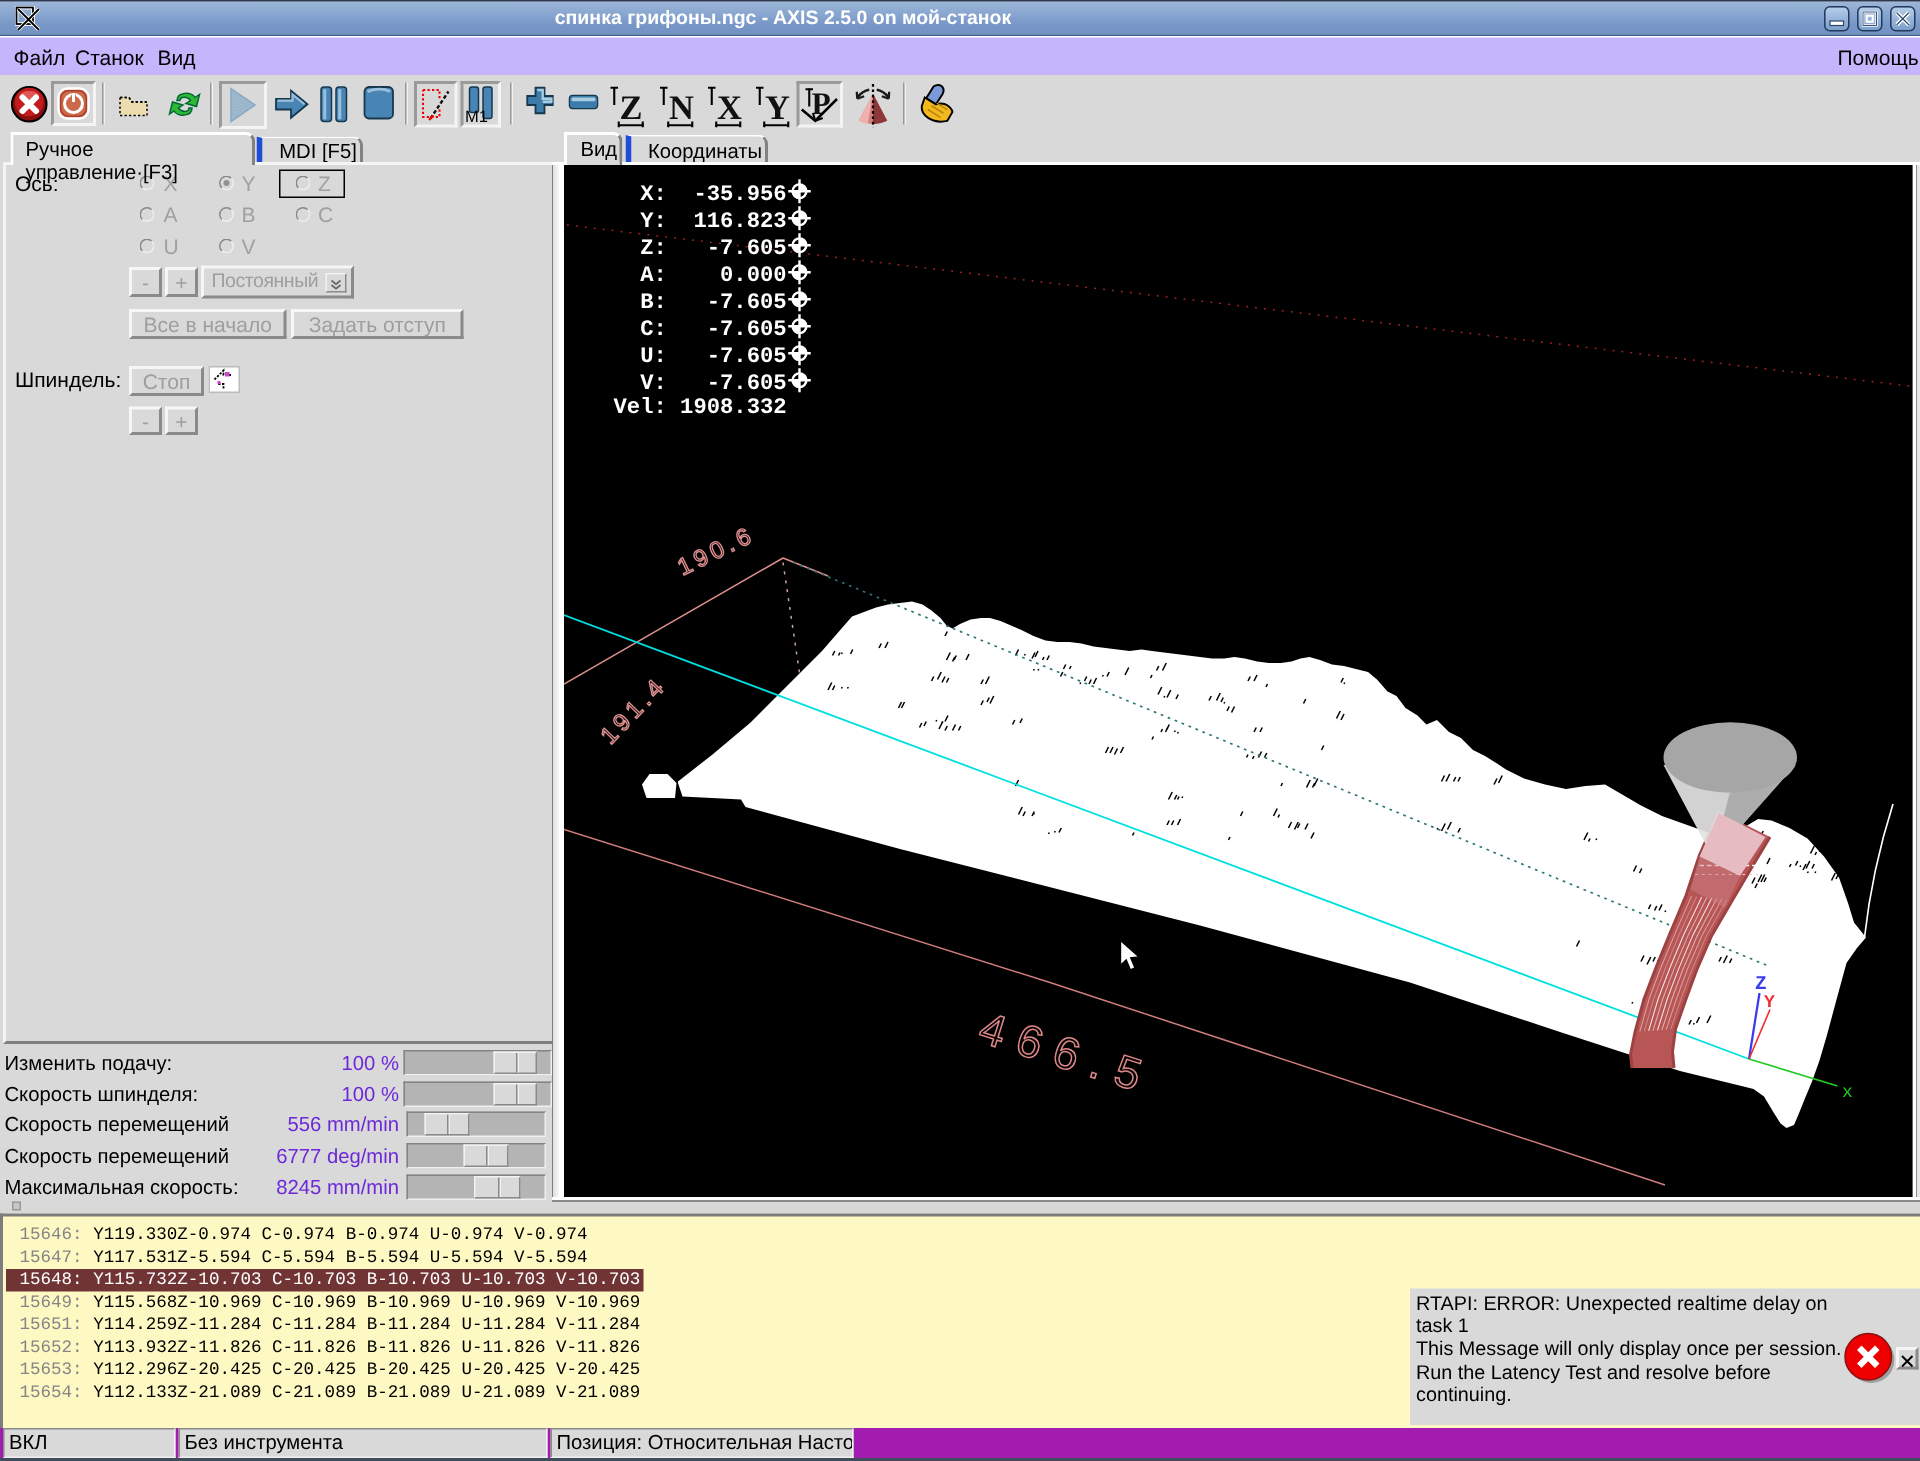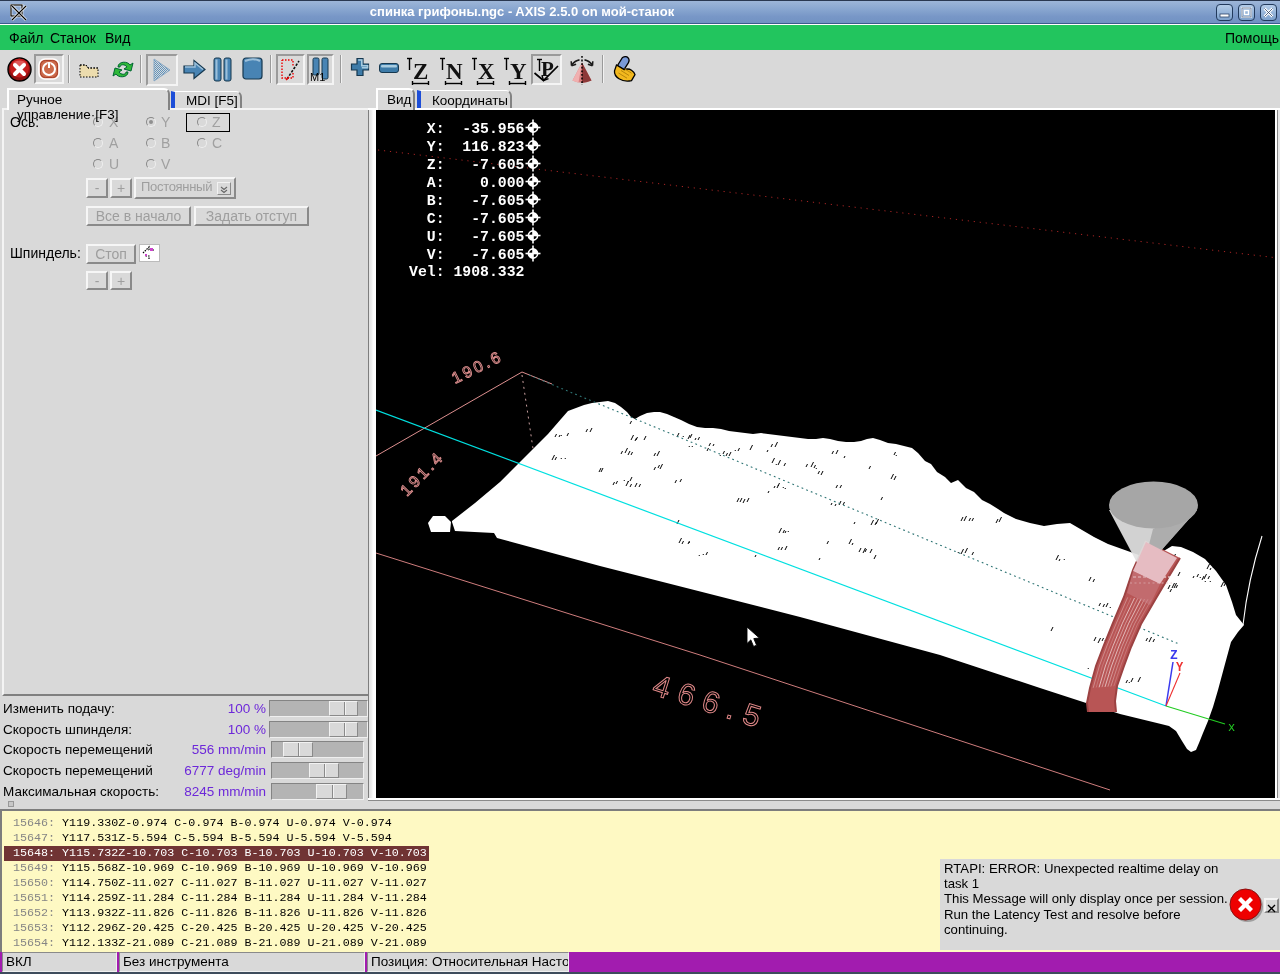--- a/index.html
+++ b/index.html
@@ -3,21 +3,21 @@
 <style>
 * { margin:0; padding:0; box-sizing:border-box; }
 html,body { width:1280px; height:974px; overflow:hidden; }
 body { font-family:"Liberation Sans", sans-serif; background:#d9d9d9; position:relative; }
 #titlebar { position:absolute; left:0; top:0; width:1280px; height:24px;
   background:linear-gradient(#9db6d8 0%, #87a5cf 40%, #7897c7 70%, #7192c3 100%);
   border-top:1px solid #2a3850; border-bottom:1px solid #3c5c8e; }
 #titletext { position:absolute; width:1044px; left:0; text-align:center; top:3px; color:#fff; font-size:13px; font-weight:bold; }
 .winbtn { position:absolute; top:3px; width:17px; height:17px; border:1px solid #223a5c; border-radius:4px;
   background:linear-gradient(#b4cce8,#7ca0cc); color:#fff; }
-#menubar { position:absolute; left:0; top:24px; width:1280px; height:26px; background:#22c55e; border-top:1px solid #fff; }
+#menubar { position:absolute; left:0; top:24px; width:1280px; height:26px; background:#c4b5fd; border-top:1px solid #fff; }
 .mi { position:absolute; top:5px; font-size:14px; color:#000; }
 #toolbar { position:absolute; left:0; top:50px; width:1280px; height:38px; background:#d9d9d9; }
 .tbi { position:absolute; top:7px; }
 .tbtn { position:absolute; top:4px; background:#d9d9d9; }
 .sunk { border:2px solid; border-color:#9a9a9a #f4f4f4 #f4f4f4 #9a9a9a; }
 .tsep { position:absolute; top:5px; width:2px; height:28px; border-left:1px solid #9a9a9a; border-right:1px solid #f2f2f2; }
 .tbi svg, .tbtn svg { display:block; }
 
 .tab { position:absolute; background:#d9d9d9; border:1px solid #888;
   border-bottom:none; border-top-right-radius:6px; font-size:14px; color:#000; }
@@ -665,21 +665,20 @@
       </svg></div>
     <div class="drorow">Vel: 1908.332</div>
   </div>
 
 <div style="position:absolute;left:8px;top:801px;width:6px;height:6px;background:#c8c8c8;border:1px solid #999"></div>
 <div id="gcode">
     <div class="gl"><span class="num">15646:</span> Y119.330Z-0.974 C-0.974 B-0.974 U-0.974 V-0.974</div>
     <div class="gl"><span class="num">15647:</span> Y117.531Z-5.594 C-5.594 B-5.594 U-5.594 V-5.594</div>
     <div class="gl"><span class="hl"><span class="num hln">15648:</span> Y115.732Z-10.703 C-10.703 B-10.703 U-10.703 V-10.703</span></div>
     <div class="gl"><span class="num">15649:</span> Y115.568Z-10.969 C-10.969 B-10.969 U-10.969 V-10.969</div>
-    <div class="gl"><span class="num">15650:</span> Y114.750Z-11.027 C-11.027 B-11.027 U-11.027 V-11.027</div>
     <div class="gl"><span class="num">15651:</span> Y114.259Z-11.284 C-11.284 B-11.284 U-11.284 V-11.284</div>
     <div class="gl"><span class="num">15652:</span> Y113.932Z-11.826 C-11.826 B-11.826 U-11.826 V-11.826</div>
     <div class="gl"><span class="num">15653:</span> Y112.296Z-20.425 C-20.425 B-20.425 U-20.425 V-20.425</div>
     <div class="gl"><span class="num">15654:</span> Y112.133Z-21.089 C-21.089 B-21.089 U-21.089 V-21.089</div>
   </div>
 <div id="rtapi">
   <div class="txt">RTAPI: ERROR: Unexpected realtime delay on task 1<br>This Message will only display once per session. Run the Latency Test and resolve before continuing.</div>
 
 </div>
 <svg style="position:absolute;left:1228px;top:887px;z-index:6" width="36" height="36" viewBox="0 0 36 36">

